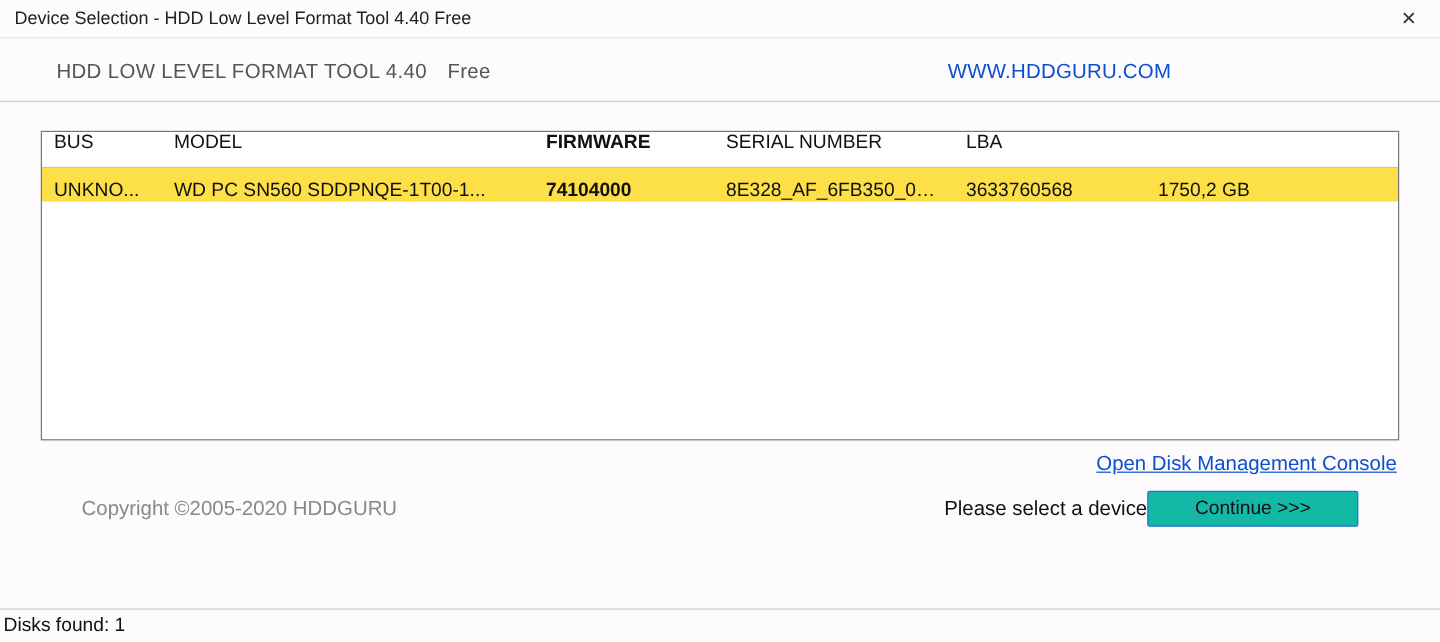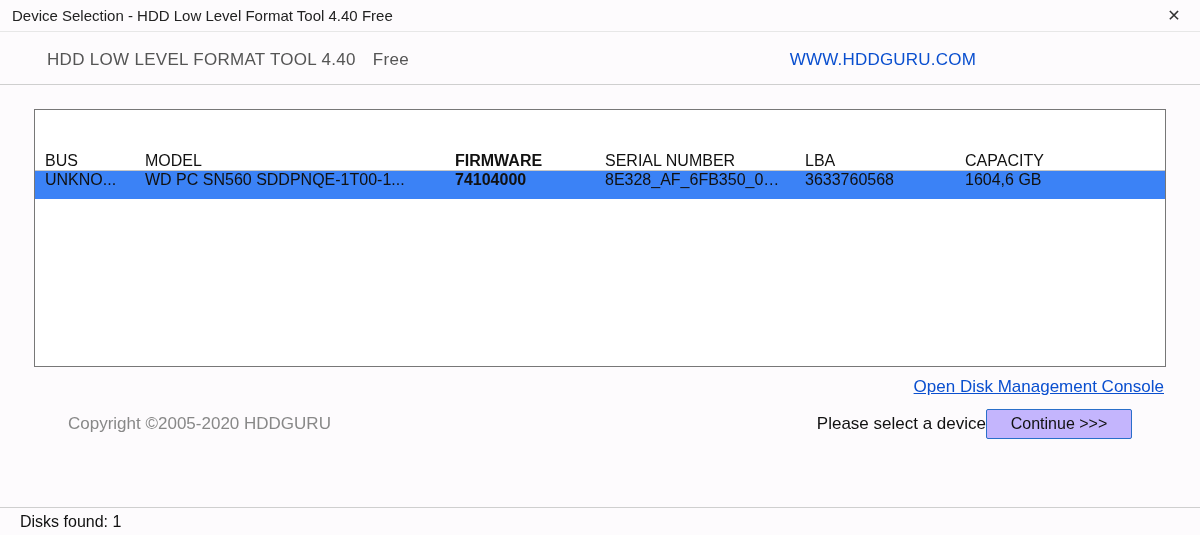--- a/index.html
+++ b/index.html
@@ -11,37 +11,37 @@
     .titlebar .close { width: 40px; height: 28px; display: flex; align-items: center; justify-content: center; font-size: 16px; color: #333; cursor: pointer; }
     .header-row { display: flex; align-items: center; padding: 18px 34px 8px 34px; }
     .app-name { font-size: 17px; color: #555; letter-spacing: 0.3px; margin-left: 13px; }
     .app-name .free { margin-left: 12px; }
     .header-row .spacer { flex: 1; }
     .website { font-size: 17px; color: #0a4fcf; letter-spacing: 0.2px; margin-right: 190px; }
     .divider { height: 1px; background: #cfcfcf; margin: 6px 0 0 0; }
     .body-area { flex: 1; padding: 24px 34px 0 34px; display: flex; flex-direction: column; }
     .table-wrap { border: 1px solid #777; height: 258px; background: #fff; overflow: hidden; }
     .thead, .trow { display: flex; font-size: 16px; }
-    .thead { height: 30px; align-items: flex-end; border-bottom: 1px solid #c7c7c7; color: #111; margin-top: 31px; }
-    .trow { height: 28px; align-items: flex-start; background: #3b82f6; color: #111; }
+    .thead { height: 30px; align-items: flex-start; border-bottom: 1px solid #c7c7c7; color: #111; }
+    .trow { height: 28px; align-items: flex-end; background: #fde047; color: #111; }
     .cell { padding: 0 10px; overflow: hidden; white-space: nowrap; text-overflow: ellipsis; }
     .c-bus { width: 100px; }
     .c-model { width: 310px; }
     .c-fw { width: 150px; font-weight: bold; }
     .c-serial { width: 200px; }
     .c-lba { width: 160px; }
     .c-cap { width: 200px; }
     .below-table { display: flex; justify-content: flex-end; padding: 10px 2px 0 0; }
     .dm-link { color: #0a4fcf; text-decoration: underline; font-size: 17px; }
     .footer-row { display: flex; align-items: center; padding: 12px 34px 18px 34px; }
     .copyright { color: #888; font-size: 17px; }
     .footer-row .spacer { flex: 1; }
     .select-prompt { color: #111; font-size: 17px; }
-    .continue-btn { width: 146px; height: 30px; background: #c4b5fd; border: 1.5px solid #2a6fc9; border-radius: 2px; font-size: 16px; color: #111; display: flex; align-items: center; justify-content: center; cursor: pointer; }
-    .statusbar { height: 28px; border-top: 1px solid #cfcfcf; display: flex; align-items: center; padding: 0 20px; font-size: 16px; color: #111; }
+    .continue-btn { width: 176px; height: 30px; background: #14b8a6; border: 1.5px solid #2a6fc9; border-radius: 2px; font-size: 16px; color: #111; display: flex; align-items: center; justify-content: center; cursor: pointer; }
+    .statusbar { height: 28px; border-top: 1px solid #cfcfcf; display: flex; align-items: center; padding: 0 3px; font-size: 16px; color: #111; }
   </style>
 </head>
 <body>
 
 <div class="window">
   <div class="titlebar">
     <span class="title">Device Selection - HDD Low Level Format Tool 4.40    Free</span>
     <span class="spacer"></span>
     <div class="close">
       <span>✕</span>
@@ -60,29 +60,28 @@
   <div class="divider"></div>
 
   <div class="body-area">
     <div class="table-wrap">
       <div class="thead">
         <div class="cell c-bus">BUS</div>
         <div class="cell c-model">MODEL</div>
         <div class="cell c-fw">FIRMWARE</div>
         <div class="cell c-serial">SERIAL NUMBER</div>
         <div class="cell c-lba">LBA</div>
-        <div class="cell c-cap">CAPACITY</div>
       </div>
       <div class="trow">
         <div class="cell c-bus">UNKNO...</div>
         <div class="cell c-model">WD PC SN560 SDDPNQE-1T00-1...</div>
         <div class="cell c-fw">74104000</div>
         <div class="cell c-serial">8E328_AF_6FB350_00...</div>
         <div class="cell c-lba">3633760568</div>
-        <div class="cell c-cap">1604,6 GB</div>
+        <div class="cell c-cap">1750,2 GB</div>
       </div>
     </div>
 
     <div class="below-table">
       <a class="dm-link">Open Disk Management Console</a>
     </div>
 
     <div class="footer-row">
       <span class="copyright">Copyright ©2005-2020 HDDGURU</span>
       <span class="spacer"></span>

